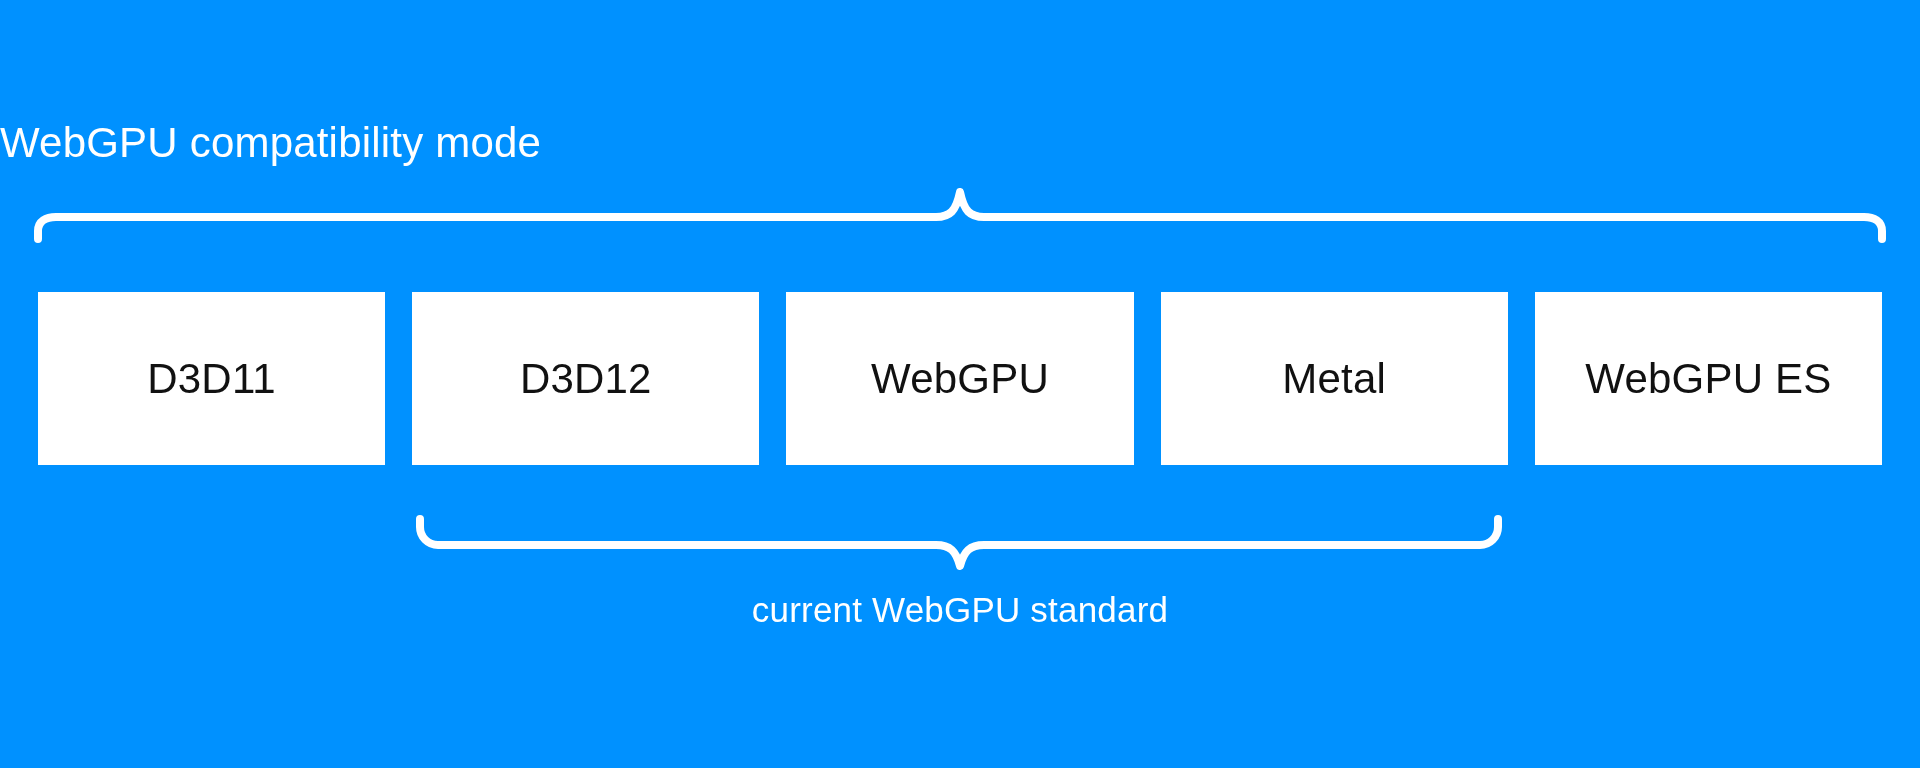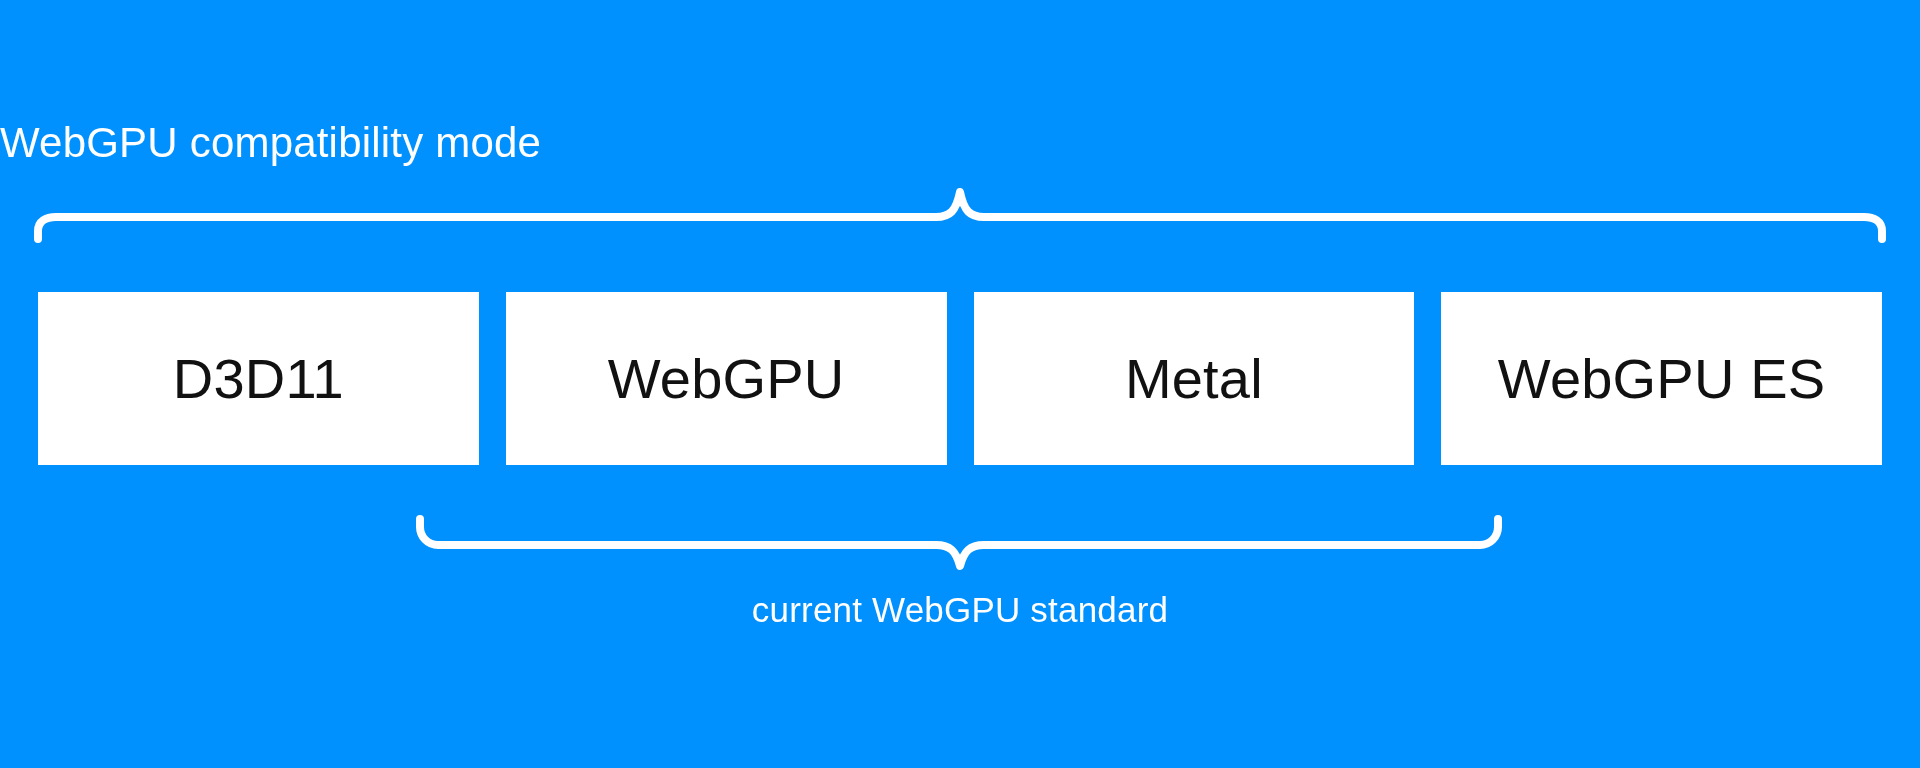--- a/index.html
+++ b/index.html
@@ -78,21 +78,21 @@
   }
   .api-box {
     flex: 1 1 0;
     background: #ffffff;
     display: flex;
     align-items: center;
     justify-content: center;
   }
   .api-box-label {
     color: #111111;
-    font-size: 56px;
+    font-size: 42px;
     line-height: 1;
     letter-spacing: 0.2px;
     white-space: nowrap;
   }
 </style>
 </head>
 <body>
 
 <div id="diagram-root">
 
@@ -121,20 +121,23 @@
              C 1490 545 1498 537 1498 527
              L 1498 519"></path>
   </svg>
 
   <div class="box-row">
 
     <div class="api-box">
       <span class="api-box-label">D3D11</span>
     </div>
 
+    <div class="api-box">
+      <span class="api-box-label">D3D12</span>
+    </div>
 
     <div class="api-box">
       <span class="api-box-label">WebGPU</span>
     </div>
 
     <div class="api-box">
       <span class="api-box-label">Metal</span>
     </div>
 
     <div class="api-box">

